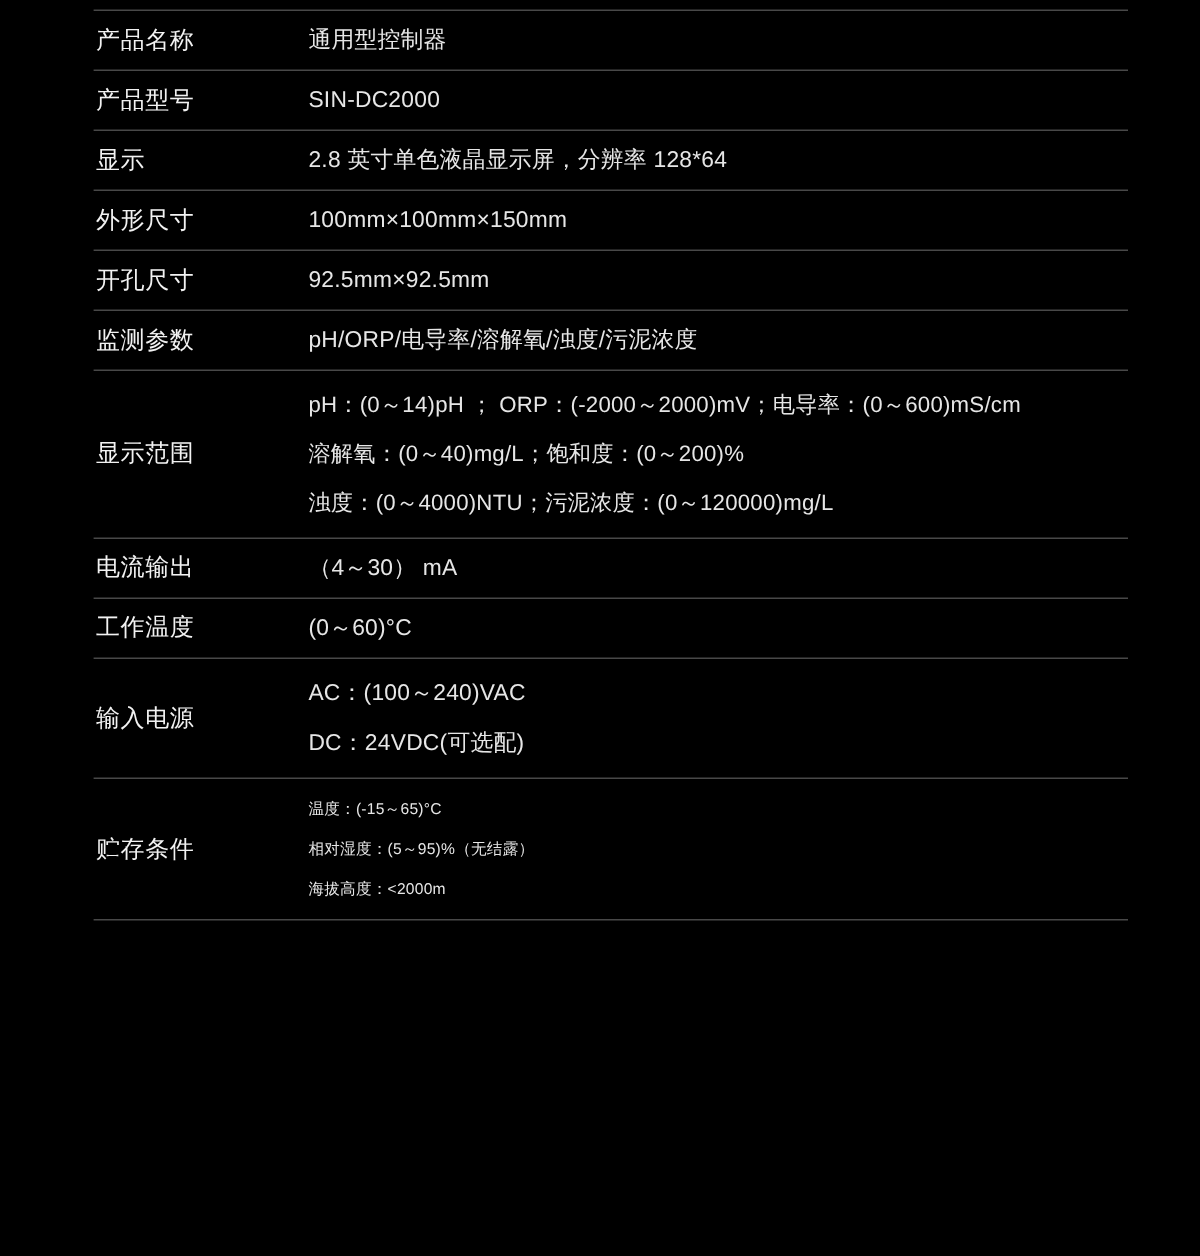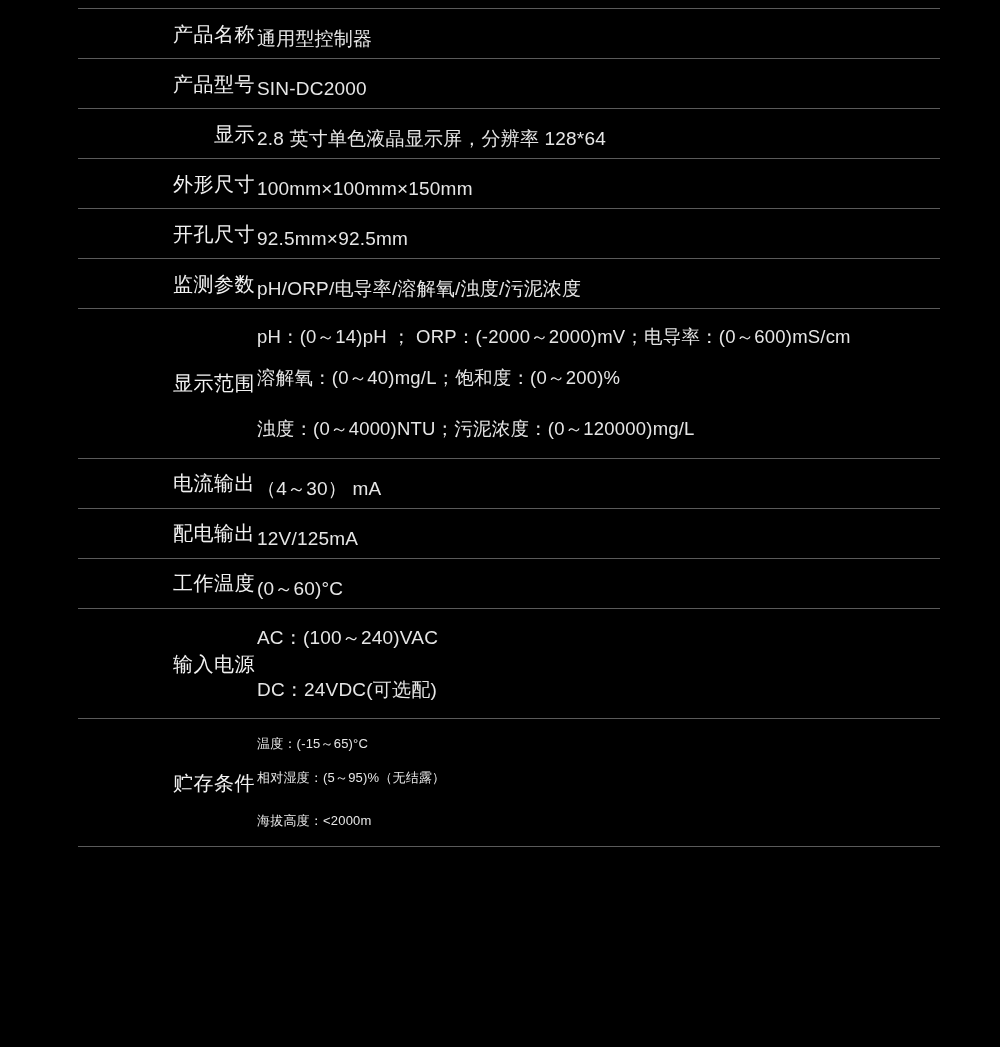--- a/index.html
+++ b/index.html
@@ -31,21 +31,20 @@
     border-top: 1px solid #5a5a5a;
   }
   td.label-cell {
     width: 175px;
     vertical-align: middle;
     font-size: 20px;
     color: #f2f2f2;
     padding: 0 0 0 2px;
     letter-spacing: 0.5px;
     line-height: 1.3;
-    text-align: right;
   }
   td.value-cell {
     vertical-align: middle;
     font-size: 19px;
     color: #e6e6e6;
     padding: 0 0 0 2px;
     line-height: 1.35;
     letter-spacing: 0.2px;
   }
   tr.single-row td {
@@ -54,21 +53,21 @@
   tr.multi-row td {
     padding-top: 6px;
     padding-bottom: 6px;
   }
   .vline {
     display: block;
     padding: 8px 0;
     white-space: nowrap;
   }
   .vline.first { padding-top: 10px; }
-  .vline.last { padding-bottom: 10px; margin-top: 10px; }
+  .vline.last { padding-bottom: 10px; }
   .value-cell .vline:only-child { padding: 0; }
   tr.row-display-range .value-cell { font-size: 18.5px; }
   tr.row-storage .value-cell { font-size: 13px; }
   tr.row-input-power .value-cell { font-size: 19px; }
 </style>
 </head>
 <body>
 
 <div class="spec-sheet">
   <table class="spec-table">
@@ -116,26 +115,20 @@
             <span class="vline">溶解氧：(0～40)mg/L；饱和度：(0～200)%</span>
             <span class="vline last">浊度：(0～4000)NTU；污泥浓度：(0～120000)mg/L</span>
           </td>
         </tr>
         <tr class="row-7 single-row">
           <td class="label-cell">电流输出</td>
           <td class="value-cell">
             <span class="vline first last">（4～30） mA</span>
           </td>
         </tr>
-        <tr class="row-10 single-row">
-          <td class="label-cell">配电输出</td>
-          <td class="value-cell">
-            <span class="vline first last">12V/125mA</span>
-          </td>
-        </tr>
         <tr class="row-12 single-row">
           <td class="label-cell">工作温度</td>
           <td class="value-cell">
             <span class="vline first last">(0～60)°C</span>
           </td>
         </tr>
         <tr class="row-13 multi-row row-input-power">
           <td class="label-cell">输入电源</td>
           <td class="value-cell">
             <span class="vline first">AC：(100～240)VAC</span>

